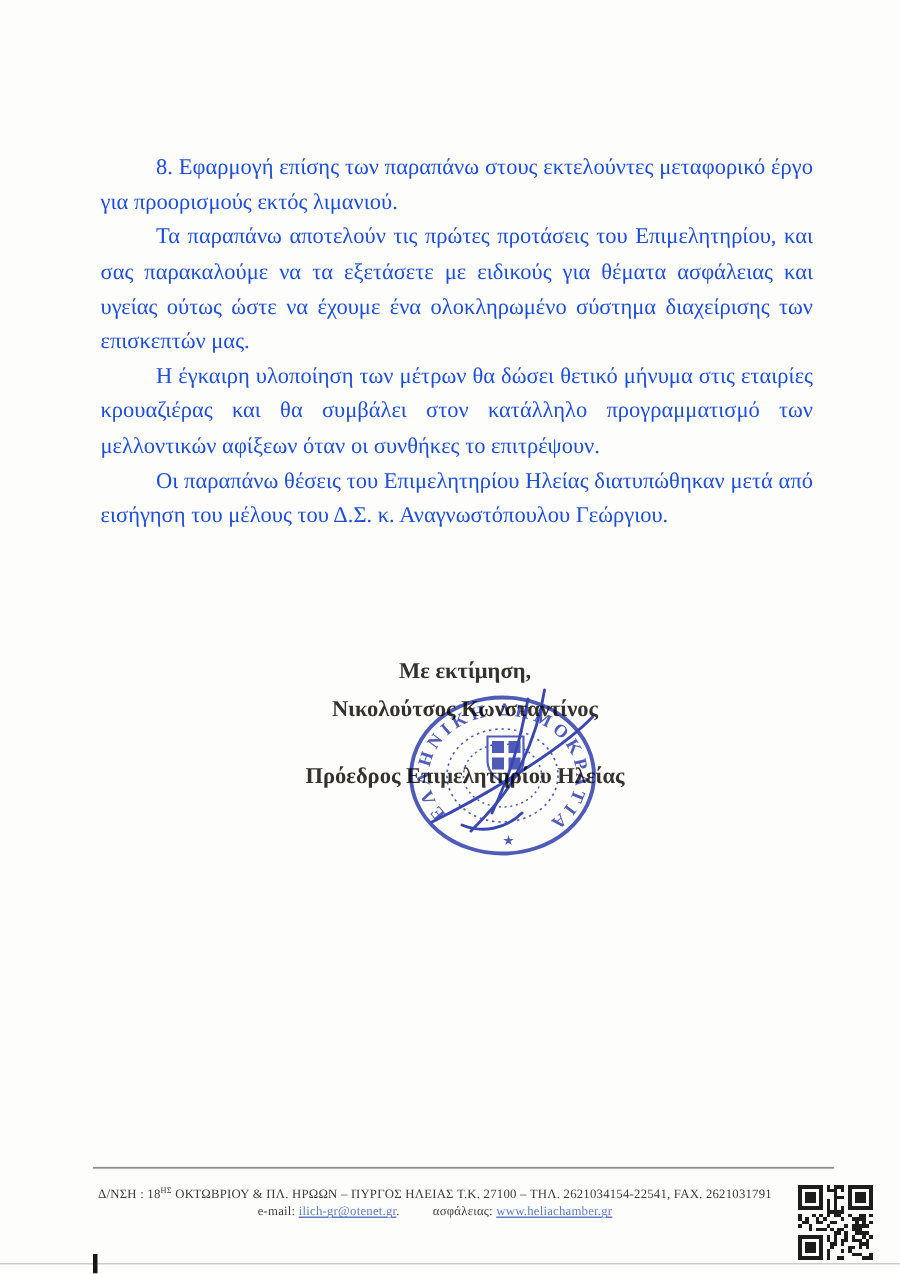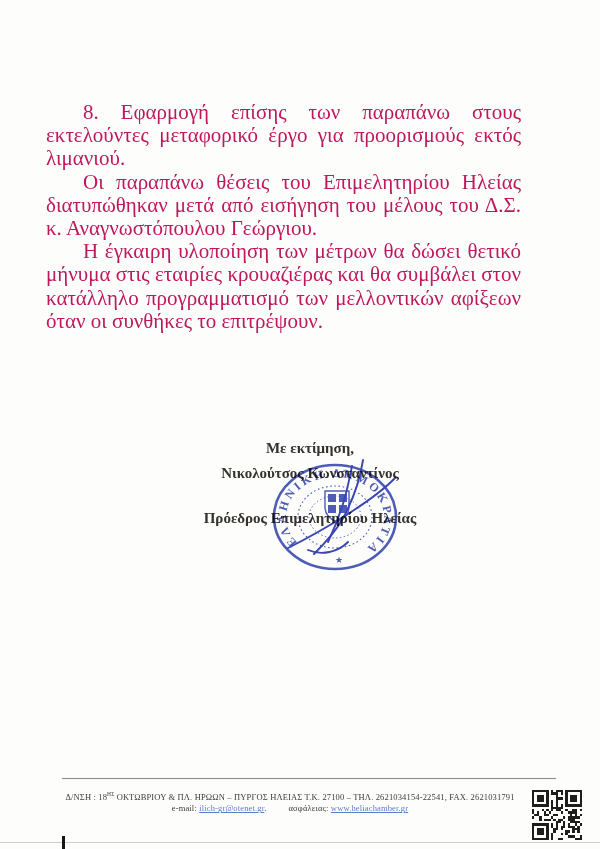--- a/index.html
+++ b/index.html
@@ -3,22 +3,22 @@
 <meta charset="utf-8">
 <style>
   html,body{margin:0;padding:0;}
   body{
     width:600px;height:849px;position:relative;overflow:hidden;
     background:#fdfdfc;
     font-family:"Liberation Serif", serif;
   }
   
   .doc-text{
-    position:absolute;left:46px;top:101px;width:475px;
-    font-size:21px;line-height:23.2px;color:#be185d;
+    position:absolute;left:67px;top:101px;width:475px;
+    font-size:15px;line-height:23.2px;color:#1d4ed8;
     text-align:justify;
   }
   .doc-text p{margin:0;text-indent:37px;}
 
   
   .signature-block{
     position:absolute;left:190px;top:439px;width:240px;
     text-align:center;color:#35322d;font-size:15px;font-weight:bold;
   }
   .sig-closing{line-height:18px;margin-bottom:7px;}
@@ -58,22 +58,23 @@
   }
   .scan-tick{
     position:absolute;left:62px;top:836px;width:3px;height:13px;background:#161616;
   }
 </style>
 </head>
 <body>
 
 <div class="doc-text">
   <p>8. Εφαρμογή επίσης των παραπάνω στους εκτελούντες μεταφορικό έργο για προορισμούς εκτός λιμανιού.</p>
+  <p>Τα παραπάνω αποτελούν τις πρώτες προτάσεις του Επιμελητηρίου, και σας παρακαλούμε να τα εξετάσετε με ειδικούς για θέματα ασφάλειας και υγείας ούτως ώστε να έχουμε ένα ολοκληρωμένο σύστημα διαχείρισης των επισκεπτών μας.</p>
+  <p>Η έγκαιρη υλοποίηση των μέτρων θα δώσει θετικό μήνυμα στις εταιρίες κρουαζιέρας και θα συμβάλει στον κατάλληλο προγραμματισμό των μελλοντικών αφίξεων όταν οι συνθήκες το επιτρέψουν.</p>
   <p>Οι παραπάνω θέσεις του Επιμελητηρίου Ηλείας διατυπώθηκαν μετά από εισήγηση του μέλους του Δ.Σ.  κ. Αναγνωστόπουλου Γεώργιου.</p>
-  <p>Η έγκαιρη υλοποίηση των μέτρων θα δώσει θετικό μήνυμα στις εταιρίες κρουαζιέρας και θα συμβάλει στον κατάλληλο προγραμματισμό των μελλοντικών αφίξεων όταν οι συνθήκες το επιτρέψουν.</p>
 </div>
 
 <div class="signature-block">
   <div class="sig-closing">Με εκτίμηση,</div>
   <div class="sig-name">Νικολούτσος Κωνσταντίνος</div>
   <div class="sig-title">Πρόεδρος Επιμελητηρίου Ηλείας</div>
 </div>
 
 <div class="stamp-wrap">
   <svg viewBox="0 0 148 130">

